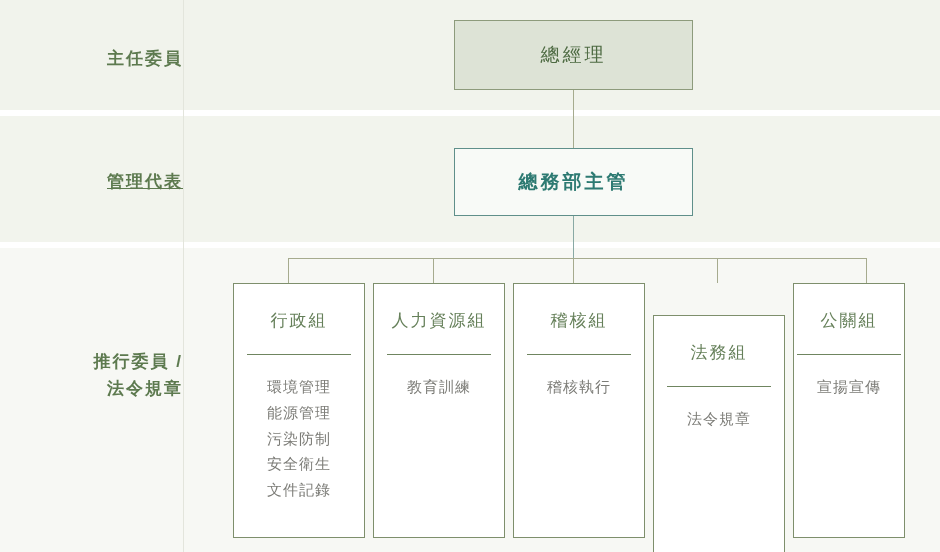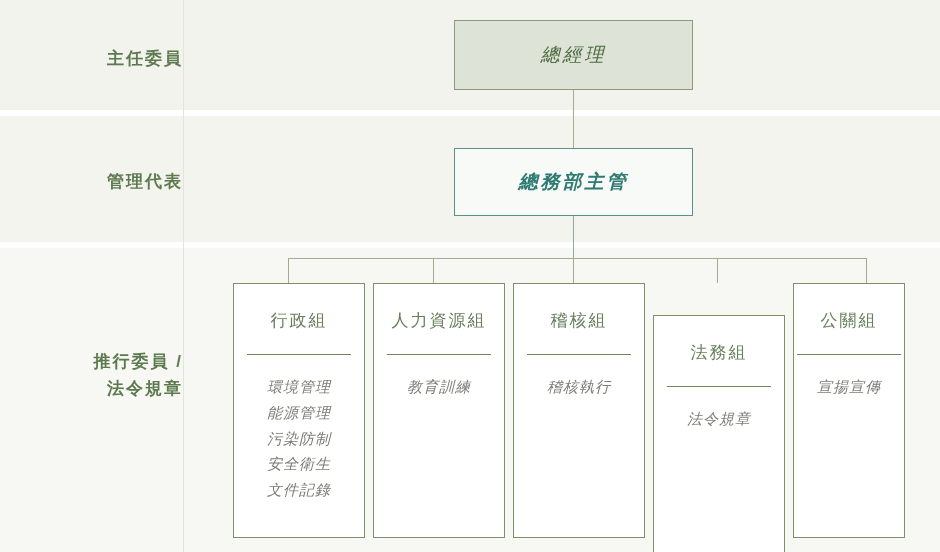--- a/index.html
+++ b/index.html
@@ -47,21 +47,21 @@
     left: 0;
     width: 183px;
     text-align: right;
     color: #5d7a4f;
     font-size: 17px;
     font-weight: bold;
     letter-spacing: 2px;
     line-height: 1.6;
   }
   .row-label-1 { top: 45px; }
-  .row-label-2 { top: 168px; }
+  .row-label-2 { top: 168px; text-decoration: underline; }
   .row-label-3 { top: 348px; }
 
   
   .conn {
     position: absolute;
     background: #a6ab8e;
   }
   .conn-teal { background: #89a9a4; }
 
   
@@ -80,21 +80,20 @@
 
   
   .node-box {
     position: absolute;
     box-sizing: border-box;
     display: flex;
     align-items: center;
     justify-content: center;
     font-size: 19px;
     letter-spacing: 3px;
-    font-style: italic;
   }
   .node-gm {
     left: 454px;
     top: 20px;
     width: 239px;
     height: 70px;
     background: #dde3d6;
     border: 1px solid #8d9b7c;
     color: #4e6b43;
   }
@@ -148,21 +147,20 @@
     background: #6f8560;
   }
   .card-items {
     margin-top: 19px;
     list-style: none;
     padding: 0;
     margin-left: 0;
     margin-right: 0;
     margin-bottom: 0;
     text-align: left;
-    font-style: italic;
   }
   .card-item {
     font-size: 15px;
     color: #7c7c77;
     letter-spacing: 1px;
     line-height: 1.72;
     white-space: nowrap;
   }
 </style>
 </head>

